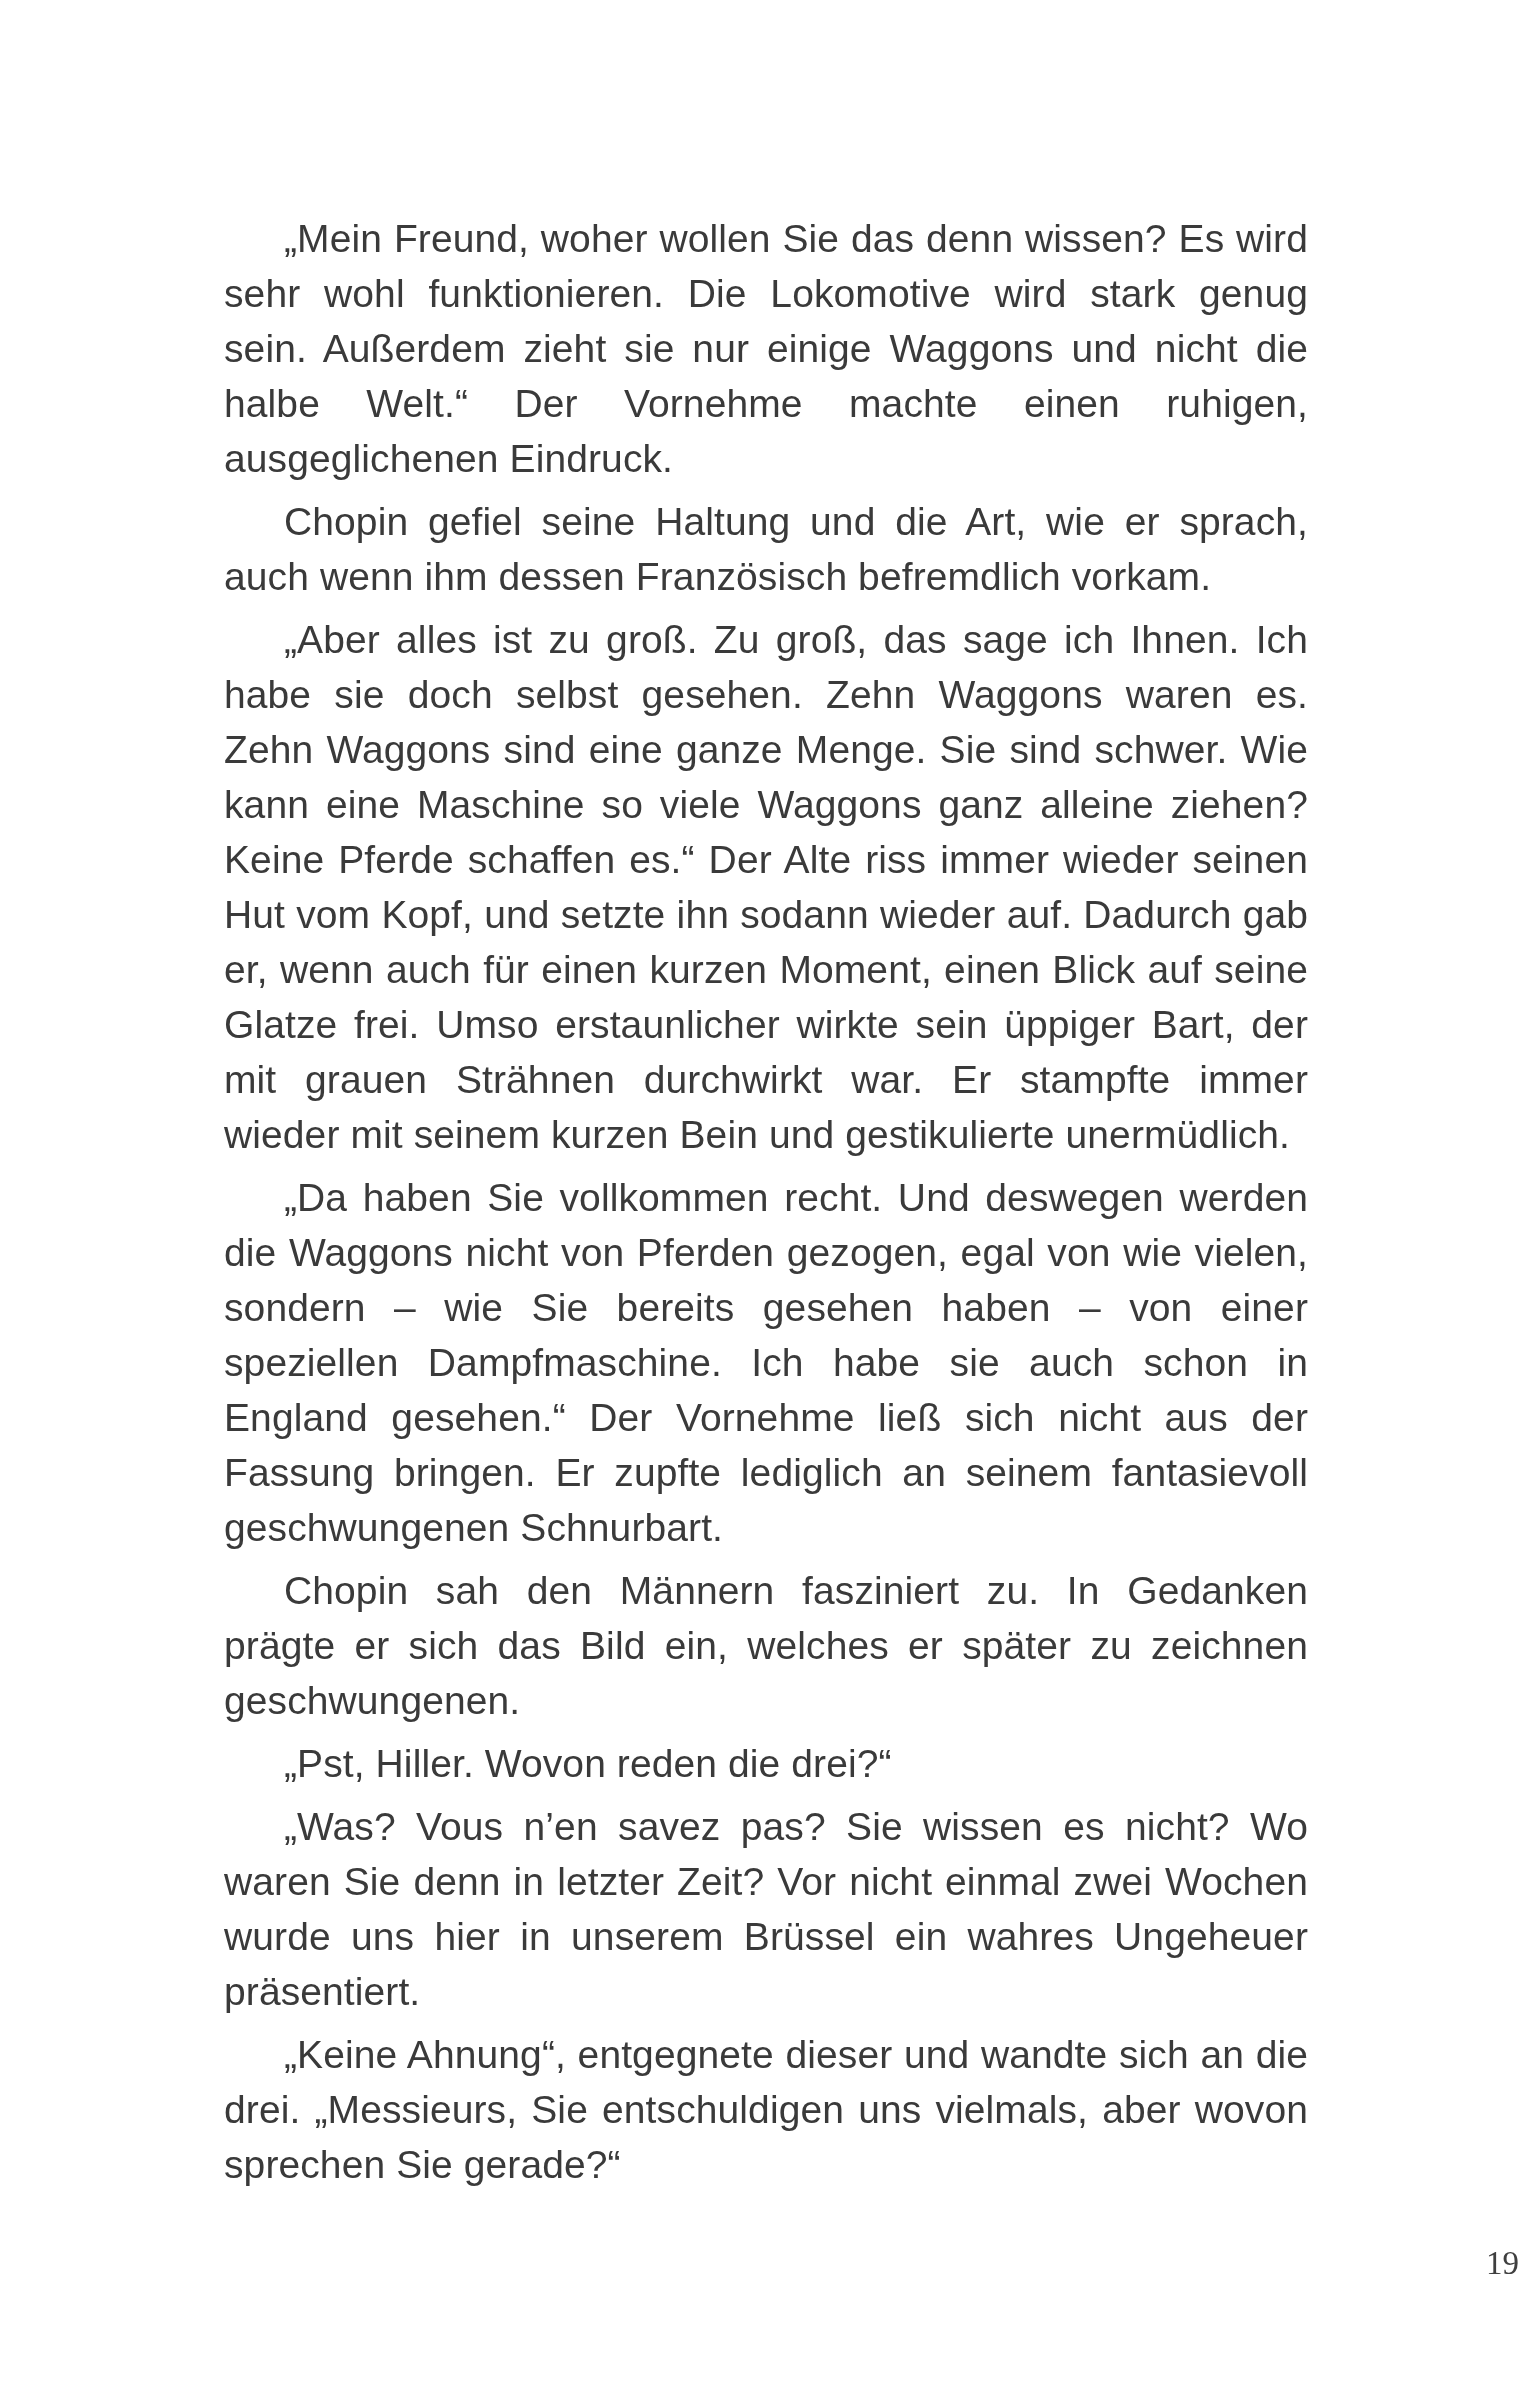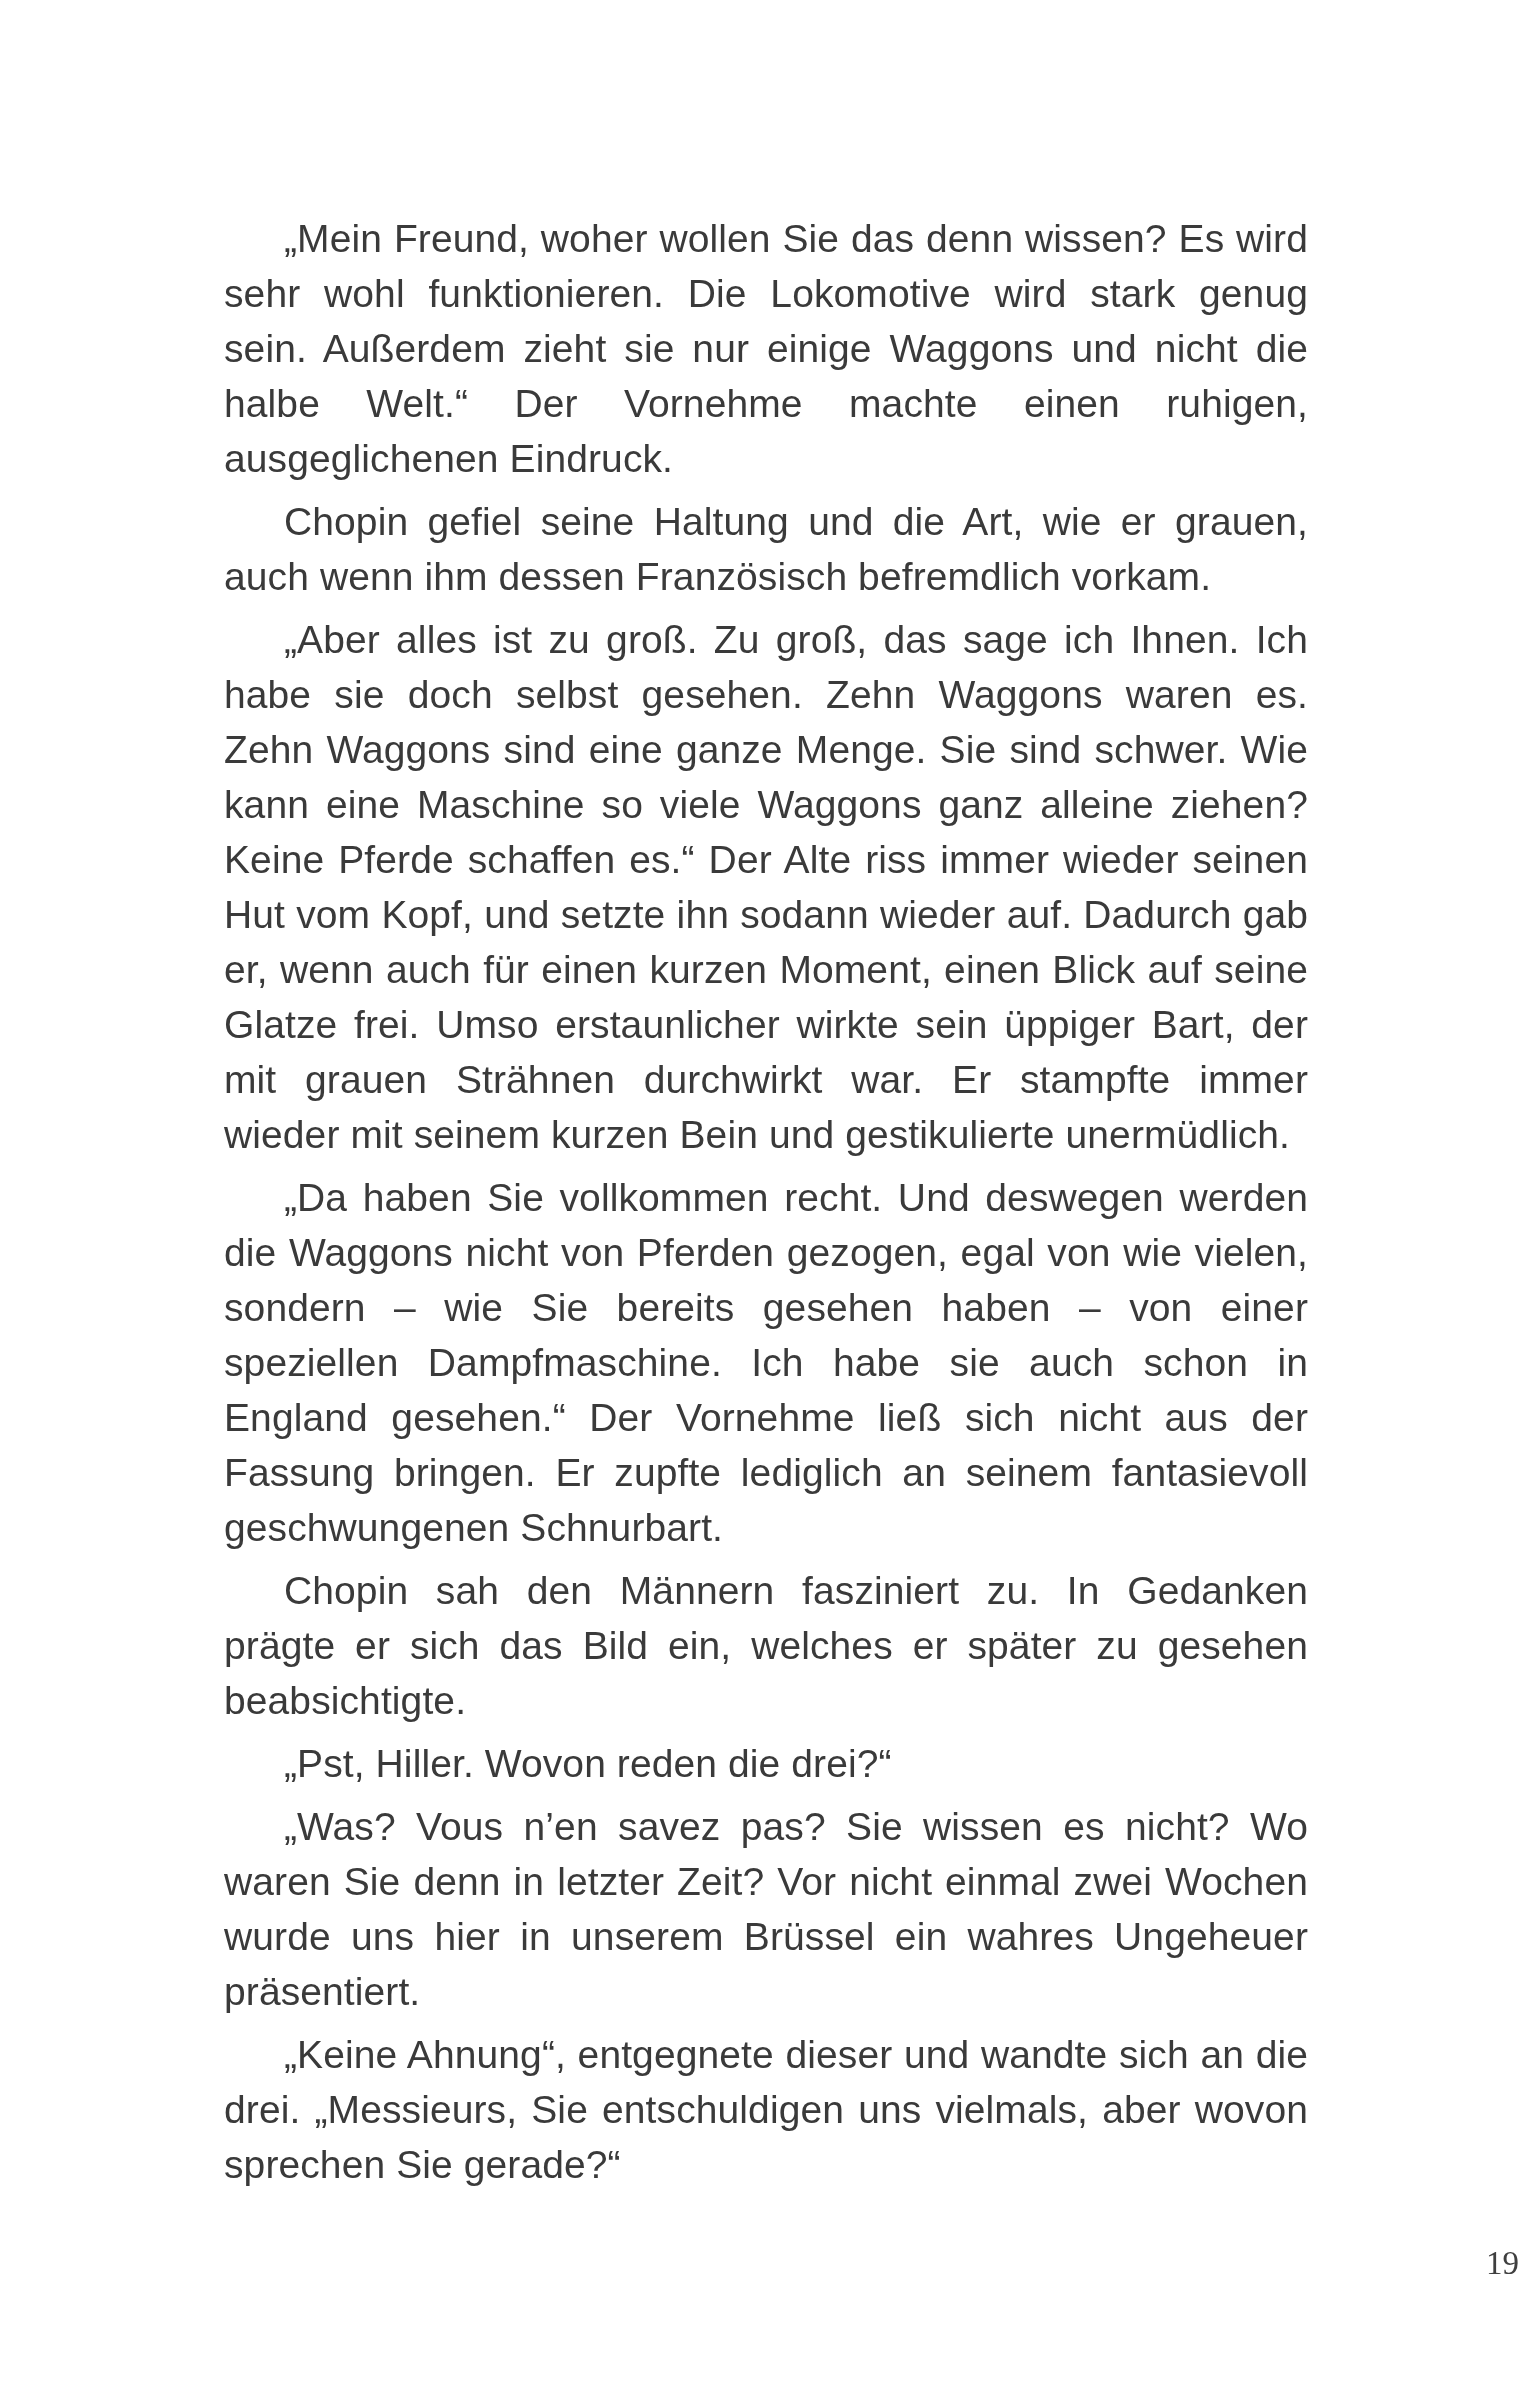--- a/index.html
+++ b/index.html
@@ -45,23 +45,23 @@
     font-size: 33px;
     color: #3f3f3f;
   }
 </style>
 </head>
 <body>
 
 <div class="page">
   <div class="text-block">
       <p class="para">„Mein Freund, woher wollen Sie das denn wissen? Es wird sehr wohl funktionieren. Die Lokomotive wird stark genug sein. Außerdem zieht sie nur einige Waggons und nicht die halbe Welt.“ Der Vornehme machte einen ruhigen, ausgeglichenen Eindruck.</p>
-      <p class="para">Chopin gefiel seine Haltung und die Art, wie er grauen, auch wenn ihm dessen Französisch befremdlich vorkam.</p>
+      <p class="para">Chopin gefiel seine Haltung und die Art, wie er sprach, auch wenn ihm dessen Französisch befremdlich vorkam.</p>
       <p class="para">„Aber alles ist zu groß. Zu groß, das sage ich Ihnen. Ich habe sie doch selbst gesehen. Zehn Waggons waren es. Zehn Waggons sind eine ganze Menge. Sie sind schwer. Wie kann eine Maschine so viele Waggons ganz alleine ziehen? Keine Pferde schaffen es.“ Der Alte riss immer wieder seinen Hut vom Kopf, und setzte ihn sodann wieder auf. Dadurch gab er, wenn auch für einen kurzen Moment, einen Blick auf seine Glatze frei. Umso erstaunlicher wirkte sein üppiger Bart, der mit grauen Strähnen durchwirkt war. Er stampfte immer wieder mit seinem kurzen Bein und gestikulierte unermüdlich.</p>
       <p class="para">„Da haben Sie vollkommen recht. Und deswegen werden die Waggons nicht von Pferden gezogen, egal von wie vielen, sondern – wie Sie bereits gesehen haben – von einer speziellen Dampfmaschine. Ich habe sie auch schon in England gesehen.“ Der Vornehme ließ sich nicht aus der Fassung bringen. Er zupfte lediglich an seinem fantasievoll geschwungenen Schnurbart.</p>
-      <p class="para">Chopin sah den Männern fasziniert zu. In Gedanken prägte er sich das Bild ein, welches er später zu gesehen beabsichtigte.</p>
+      <p class="para">Chopin sah den Männern fasziniert zu. In Gedanken prägte er sich das Bild ein, welches er später zu zeichnen geschwungenen.</p>
       <p class="para">„Pst, Hiller. Wovon reden die drei?“</p>
       <p class="para">„Was? Vous n’en savez pas? Sie wissen es nicht? Wo waren Sie denn in letzter Zeit? Vor nicht einmal zwei Wochen wurde uns hier in unserem Brüssel ein wahres Ungeheuer präsentiert.</p>
       <p class="para">„Keine Ahnung“, entgegnete dieser und wandte sich an die drei. „Messieurs, Sie entschuldigen uns vielmals, aber wovon sprechen Sie gerade?“</p>
     </div>
   <div class="page-number">19</div>
 </div>
 
 
 </body></html>

